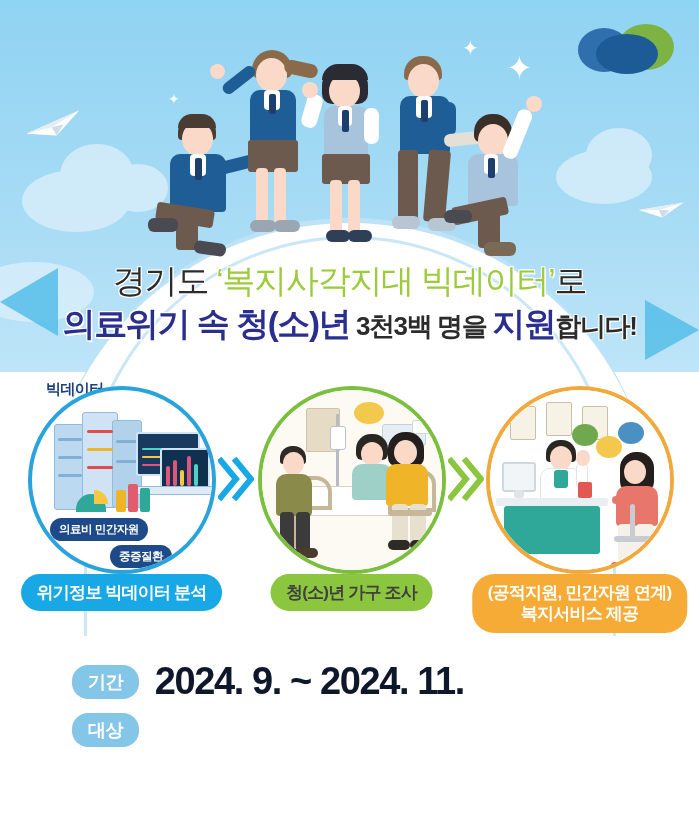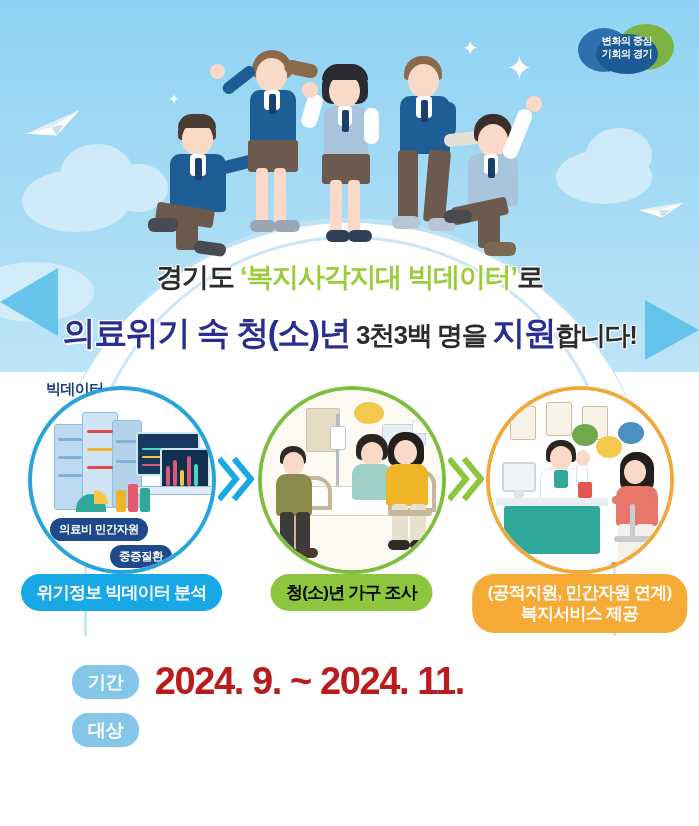--- a/index.html
+++ b/index.html
@@ -74,22 +74,22 @@
   .hair { position:absolute; background:#4a3b33; }
   .torso { position:absolute; border-radius:10px 10px 4px 4px; }
   .arm { position:absolute; border-radius:7px; }
   .leg { position:absolute; background:#6d5a4e; border-radius:4px; }
   .shoe { position:absolute; background:#4a4a52; border-radius:6px; }
   .tie { position:absolute; background:#1c3f6e; width:7px; border-radius:2px; }
   .shirt { position:absolute; background:#ffffff; border-radius:4px; }
 
   
   .headline { position:absolute; left:0; top:262px; width:699px; text-align:center; }
-  .hl1 { font-size:27px; font-weight:bold; letter-spacing:-1.2px; white-space:nowrap; line-height:1.15; }
-  .hl2 { font-size:33px; font-weight:bold; letter-spacing:-1.4px; white-space:nowrap; line-height:1.2; margin-top:20px; }
+  .hl1 { font-size:33px; font-weight:normal; letter-spacing:-1.2px; white-space:nowrap; line-height:1.15; }
+  .hl2 { font-size:33px; font-weight:bold; letter-spacing:-1.4px; white-space:nowrap; line-height:1.2; margin-top:4px; }
   .t-dark  { color:#2b2b2b; }
   .t-green { color:#9ccb3b; text-shadow:1.5px 1.5px 0 #ffffff, -1px -1px 0 #fff, 1px -1px 0 #fff, -1px 1px 0 #fff; }
   .t-navy  { color:#2a2f8f; text-shadow:1.5px 1.5px 0 #ffffff, -1.2px -1.2px 0 #fff, 1.2px -1.2px 0 #fff, -1.2px 1.2px 0 #fff; }
   .hl1 .t-dark, .hl2 .t-dark { text-shadow:1.2px 1.2px 0 #ffffff, -1px -1px 0 #fff, 1px -1px 0 #fff, -1px 1px 0 #fff; }
   .sz-sm { font-size:26px; }
 
   
   .steps { position:absolute; left:0; top:378px; width:699px; height:250px; }
   .step { position:absolute; width:215px; }
   .step.s1 { left:14px; }
@@ -105,21 +105,21 @@
 
   .pill {
     position:absolute; top:196px; left:50%; transform:translateX(-50%);
     border-radius:22px; color:#ffffff; font-weight:bold;
     font-size:17px; letter-spacing:-.8px; text-align:center;
     padding:8px 16px; white-space:nowrap; line-height:1.25;
   }
   .pill.blue { background:#19a8e6; }
   .pill.green { background:#8cc63e; }
   .pill.orange { background:#f5ab35; }
-  .pill .hi { color:#000000; }
+  .pill .hi { color:#404040; }
 
   .chev { position:absolute; top:78px; width:36px; height:46px; }
   .chev.c-blue { left:218px; }
   .chev.c-green { left:448px; }
 
   .bd-label {
     position:absolute; left:32px; top:2px; color:#1b3f78;
     font-size:15px; font-weight:bold; letter-spacing:-.6px;
   }
   .tag {
@@ -152,21 +152,21 @@
   .stool { position:absolute; background:#e8766a; border-radius:4px; }
 
   
   .info { position:absolute; left:0; top:660px; width:699px; }
   .info-row { display:flex; align-items:center; margin-bottom:10px; padding-left:72px; }
   .badge {
     background:#83c6e8; color:#ffffff; border-radius:16px;
     font-size:18px; font-weight:bold; letter-spacing:-.6px;
     padding:5px 16px; margin-right:16px; white-space:nowrap;
   }
-  .info-val { color:#b91c1c; font-weight:bold; letter-spacing:-1.4px; white-space:nowrap; }
+  .info-val { color:#0f172a; font-weight:bold; letter-spacing:-1.4px; white-space:nowrap; }
   .v-big { font-size:38px; }
   .v-small { font-size:19px; letter-spacing:-1px; }
   .v-mid { font-size:32px; letter-spacing:-1.5px; }
 </style>
 </head>
 <body>
 
 <div class="poster">
 
   <div class="sky"></div>
@@ -197,24 +197,20 @@
   <div class="wedge-r side-wedge"></div>
 
   <div class="whitebase"></div>
   <div class="dome"></div>
   <div class="dome-inner"></div>
 
   <div class="logo-badge">
     <div class="logo-blob blob-b"></div>
     <div class="logo-blob blob-a"></div>
     <div class="logo-blob blob-c"></div>
-    <div class="logo-text">
-      <div>변화의 중심</div>
-      <div>기회의 경기</div>
-    </div>
   </div>
 
   <div class="students">
 
     <div class="stu" style="left:20px; top:78px;">
       <div class="hair" style="left:18px; top:0; width:38px; height:26px; border-radius:18px 18px 4px 4px;"></div>
       <div class="head" style="left:22px; top:8px; width:31px; height:34px;"></div>
       <div class="hair" style="left:18px; top:0; width:38px; height:14px; border-radius:18px 18px 0 0;"></div>
       <div class="torso" style="left:10px; top:40px; width:56px; height:58px; background:#1f5d96;"></div>
       <div class="shirt" style="left:30px; top:40px; width:16px; height:22px;"></div>

